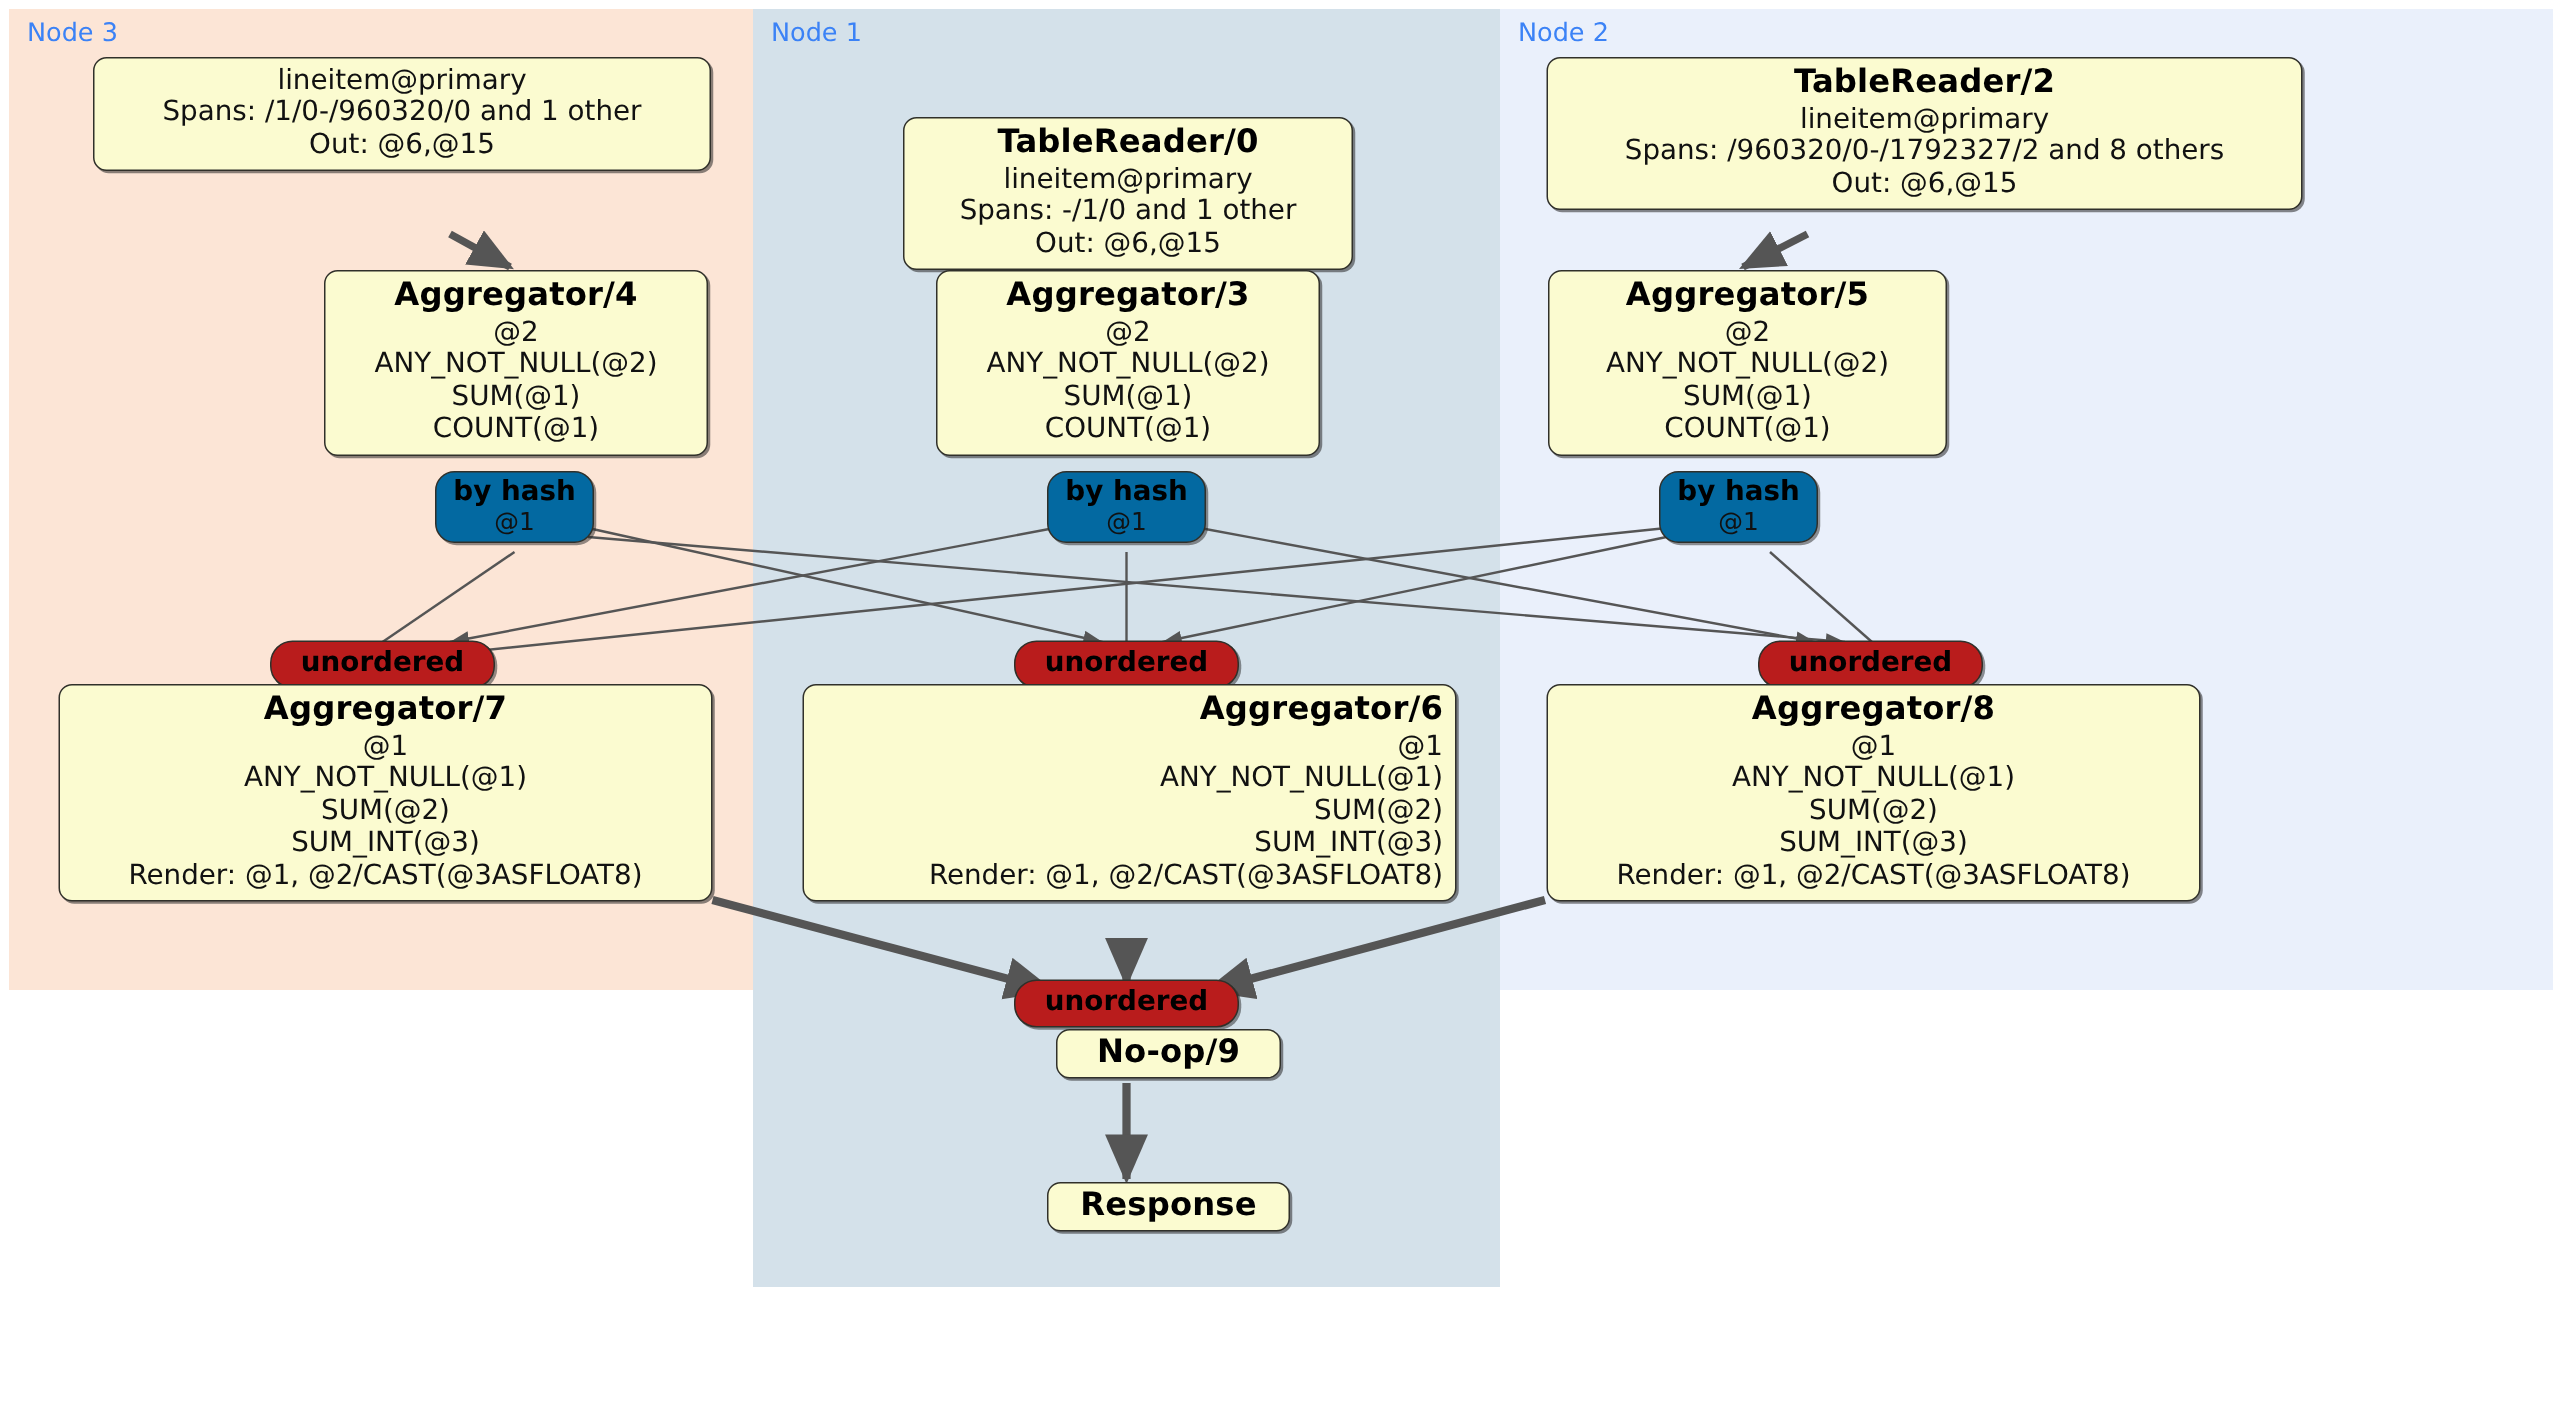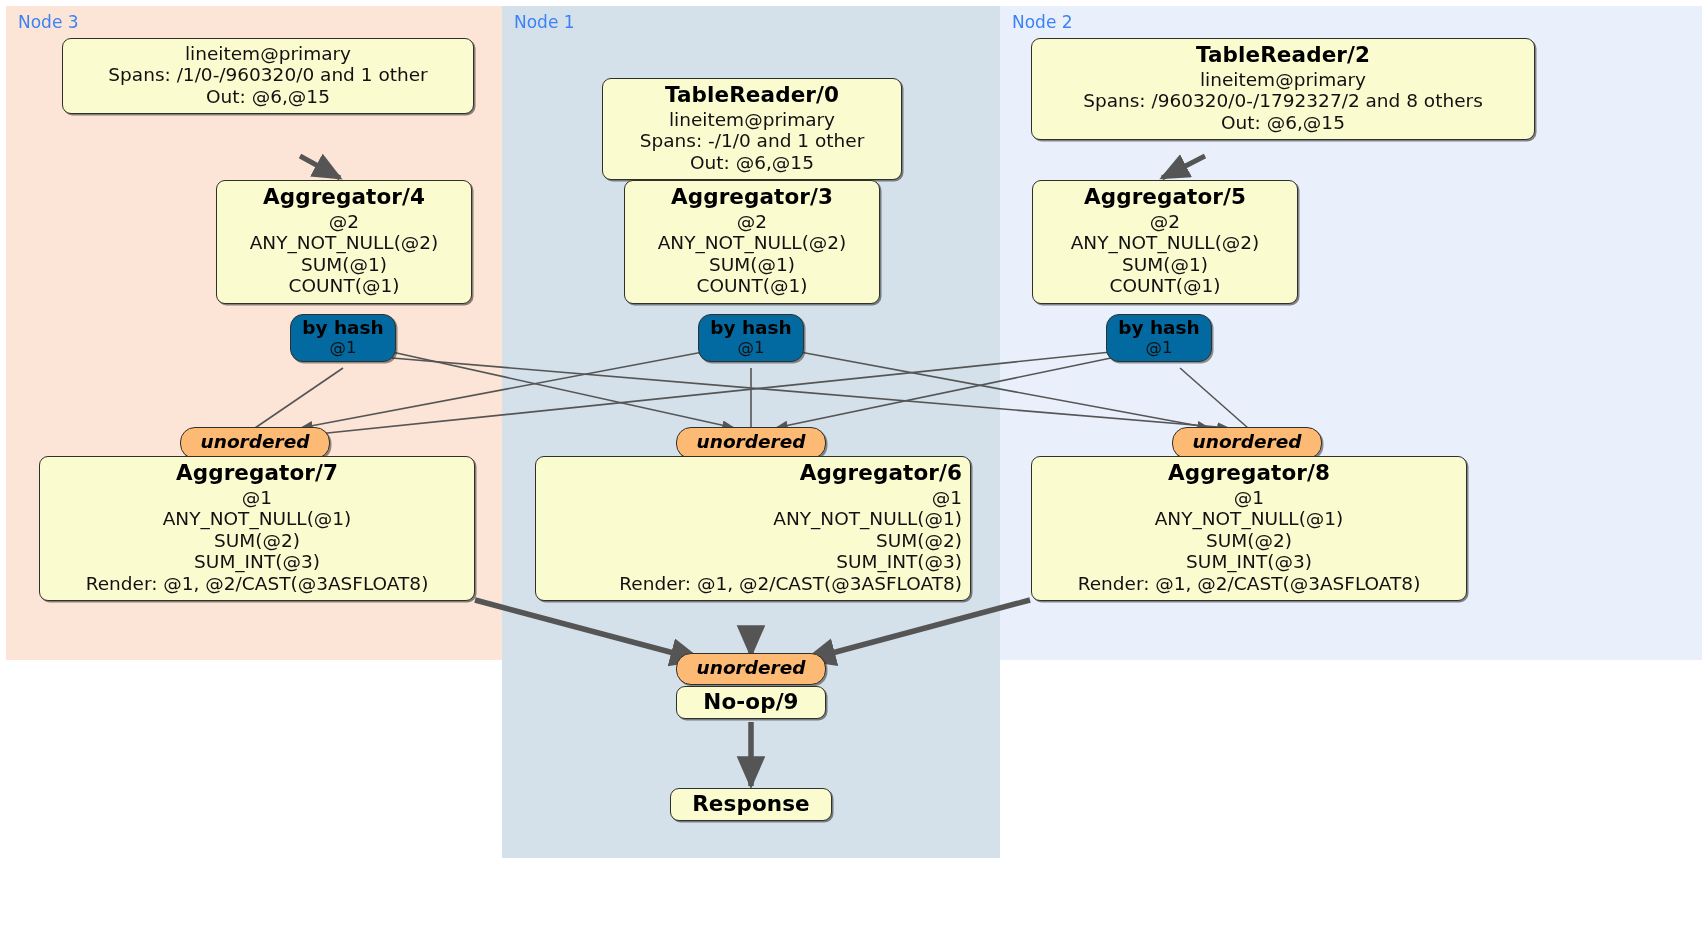--- a/index.html
+++ b/index.html
@@ -32,43 +32,42 @@
     padding:4px 8px 6px 8px;
     line-height:1.16;
     box-shadow:1.5px 1.5px 0 rgba(40,40,40,.55);
   }
   .proc .ttl{
     font-weight:bold;font-size:21.5px;color:#000;
     letter-spacing:.1px;display:block;margin-bottom:1px;
   }
   .proc .ln{display:block;font-size:18.5px;color:#111;white-space:nowrap;}
 
-  .proc.small{padding:3px 14px;}
+  .proc.small{padding:3px 14px;margin-left:28px;}
   .proc.small .ttl{font-size:21.5px;margin:0;}
 
   
   .badge{
     position:absolute;box-sizing:border-box;
     text-align:center;
     border:1.6px solid #30302a;
     box-shadow:1.5px 1.5px 0 rgba(40,40,40,.5);
     line-height:1.12;
   }
   .badge.hash{
     background:#0369a1;
     border-radius:13px;
     padding:3px 10px 4px 10px;
   }
   .badge.hash .bt{display:block;font-weight:bold;font-size:18.5px;color:#000;}
   .badge.hash .bs{display:block;font-size:16.5px;color:#111;}
   .badge.unord{
-    background:#fdba74;
+    background:#b91c1c;
     border-radius:15px;
     padding:4px 14px 5px 14px;
-    font-style:italic;
   }
   .badge.unord .bt{display:block;font-weight:bold;font-size:18.5px;color:#000;}
 </style>
 </head>
 <body>
 
 <div id="stage">
 
   <div class="node-panel" style="left:6px;top:6px;width:496px;height:654px;background:#fce5d6;"></div>
   <div class="node-panel" style="left:502px;top:6px;width:498px;height:852px;background:#d4e1ea;"></div>

